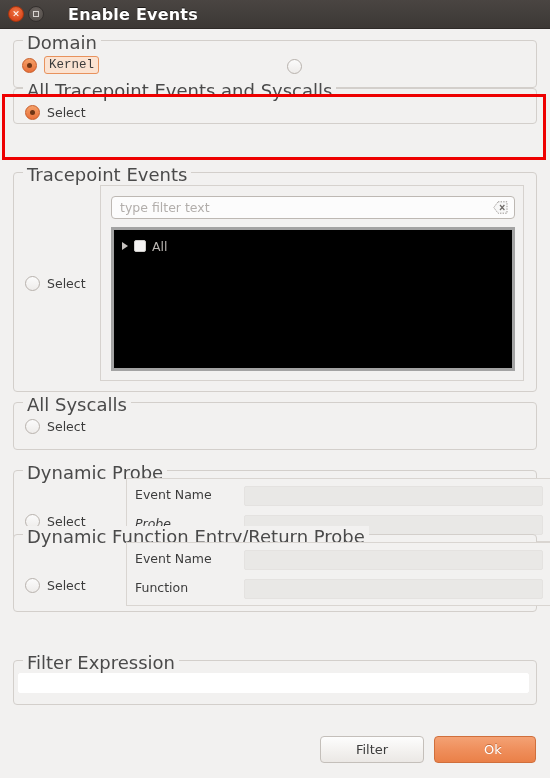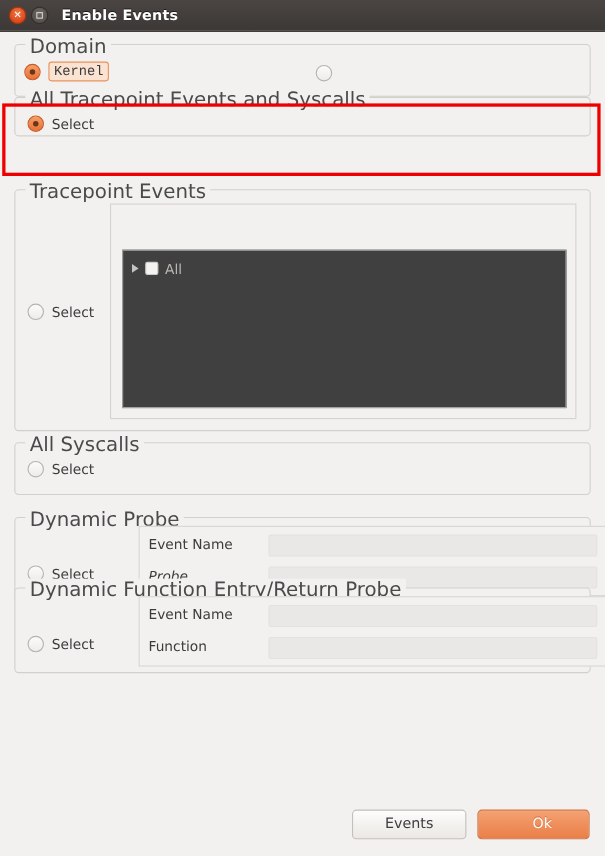--- a/index.html
+++ b/index.html
@@ -53,23 +53,23 @@
     background: radial-gradient(circle at 50% 35%, #6e6763 0%, #55504c 75%, #423d3a 100%);
     border: 1px solid #332f2d;
     margin-left: 4px;
   }
   .win-max .sq {
     width: 6px; height: 6px;
     border: 1px solid #d8d4d1;
     box-sizing: border-box;
   }
   .title-text {
-    margin-left: 12px;
+    margin-left: 24px;
     color: #ffffff;
-    font-size: 13px;
+    font-size: 16px;
     font-weight: bold;
     text-shadow: 0 -1px 0 rgba(0,0,0,.6);
     letter-spacing: .2px;
   }
 
   
   .group {
     position: absolute;
     box-sizing: border-box;
     border: 1px solid #d3cfcb;
@@ -165,22 +165,22 @@
   .clear-icon {
     width: 15px; height: 14px;
     flex: none;
     display: flex;
     align-items: center;
     justify-content: center;
   }
   .tree-body {
     position: absolute;
     box-sizing: border-box;
-    background: #404040;
-    border: 1px solid #a3a3a3;
+    background: #000000;
+    border: 3px solid #a3a3a3;
   }
   .tree-row {
     display: flex;
     align-items: center;
     gap: 6px;
     padding-left: 8px;
     height: 20px;
   }
   .tri {
     width: 0; height: 0;
@@ -301,20 +301,29 @@
   <div class="group" style="left:13px; top:172px; width:524px; height:220px;">
     <span class="legend">Tracepoint Events</span>
 
     <div class="radio" style="left:11px; top:103px;">
       <span class="dot off"></span>
       <span class="radio-label">Select</span>
     </div>
 
     <div class="tree-panel" style="left:86px; top:12px; width:424px; height:196px;">
 
+      <div class="filter-input" style="left:10px; top:10px; width:404px; height:23px;">
+        <span class="filter-placeholder">type filter text</span>
+        <span class="clear-icon">
+          <svg width="15" height="13" viewBox="0 0 15 13" aria-hidden="true">
+            <path d="M5 0.8 H14 V12.2 H5 L0.8 6.5 Z" fill="#f7f7f7" stroke="#9a9693" stroke-width="1" stroke-dasharray="1.4 1.2"></path>
+            <path d="M7 4 L11.4 9 M11.4 4 L7 9" stroke="#6f6b68" stroke-width="1.2" fill="none"></path>
+          </svg>
+        </span>
+      </div>
 
       <div class="tree-body" style="left:10px; top:41px; width:404px; height:144px;">
         <div class="tree-row" style="margin-top:6px;">
           <span class="tri"></span>
           <span class="chk"></span>
           <span class="tree-label">All</span>
         </div>
       </div>
     </div>
   </div>
@@ -363,18 +372,23 @@
       </div>
       <div class="probe-field" style="left:117px; top:7px; width:299px; height:20px;"></div>
 
       <div class="probe-row" style="left:8px; top:37px;">
         <span class="probe-label">Function</span>
       </div>
       <div class="probe-field" style="left:117px; top:36px; width:299px; height:20px;"></div>
     </div>
   </div>
 
-
-  <div class="btn btn-cancel" style="left:320px; top:736px; width:104px; height:27px;">Events</div>
+  <div class="group" style="left:13px; top:660px; width:524px; height:45px;">
+    <span class="legend">Filter Expression</span>
+
+    <div class="text-input" style="left:4px; top:12px; width:511px; height:20px;"></div>
+  </div>
+
+  <div class="btn btn-cancel" style="left:320px; top:736px; width:104px; height:27px;">Filter</div>
 
   <div class="btn btn-ok" style="left:434px; top:736px; width:102px; height:27px;">Ok</div>
 
 </div>
 
 </body></html>

